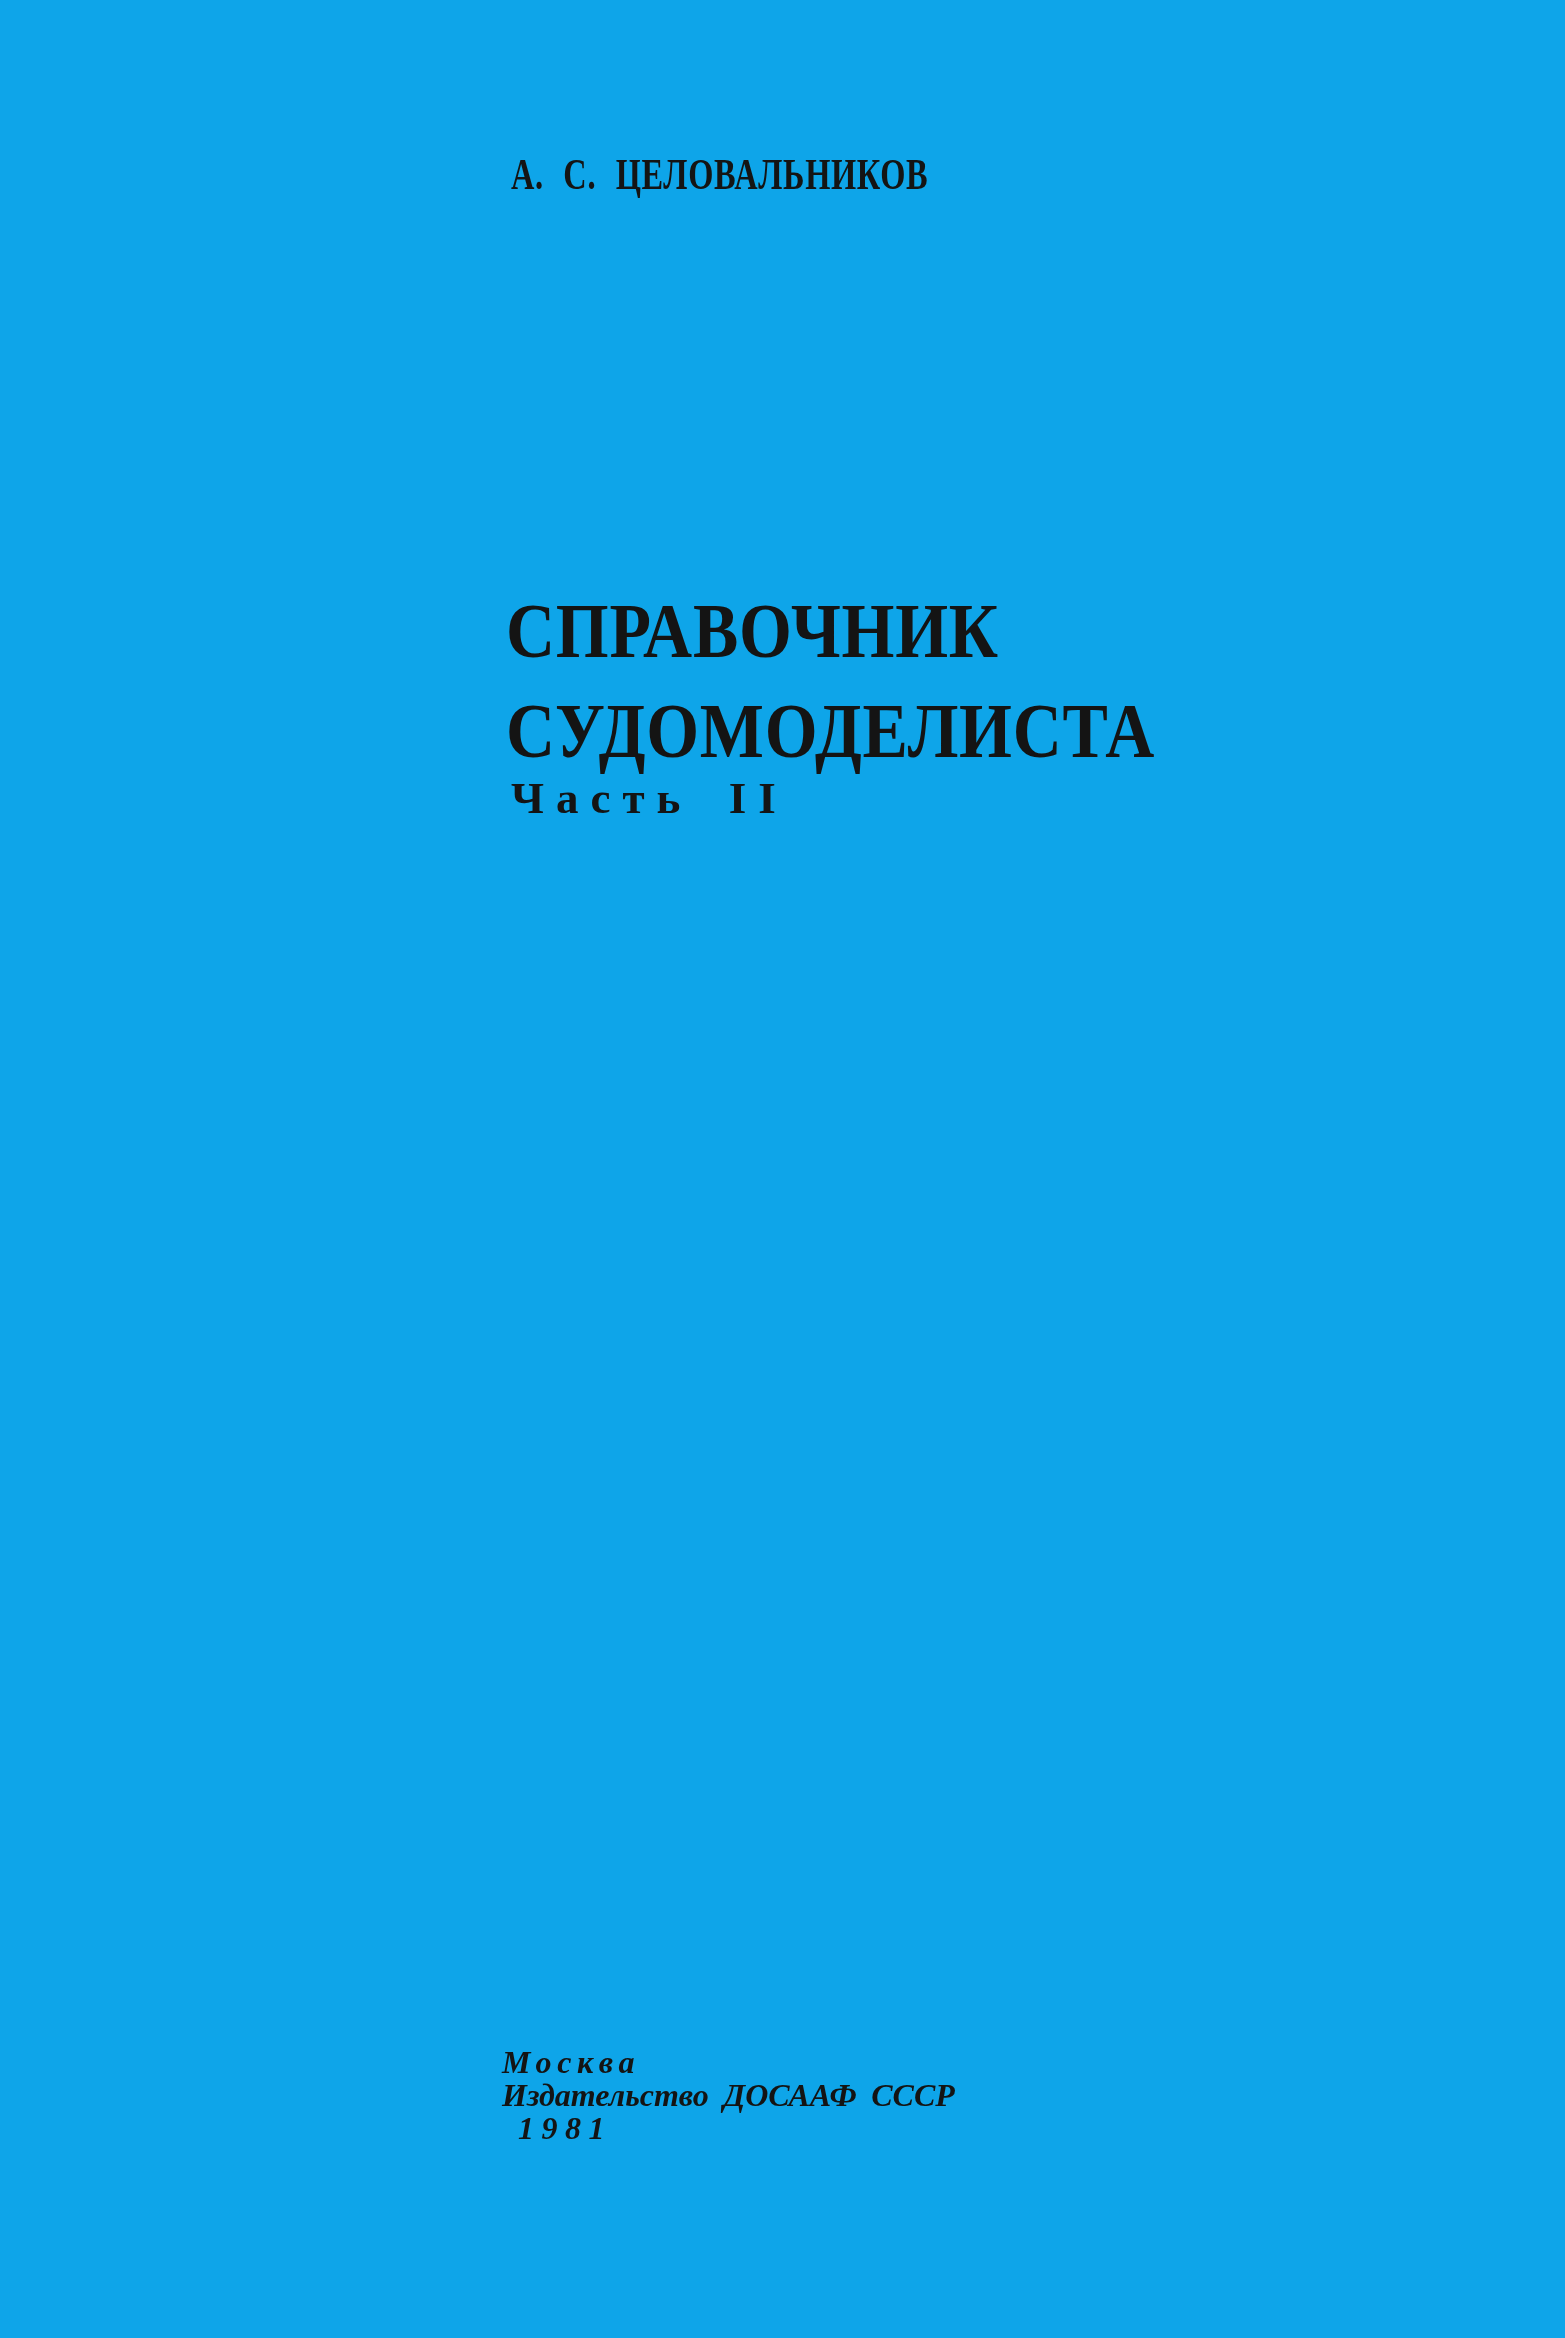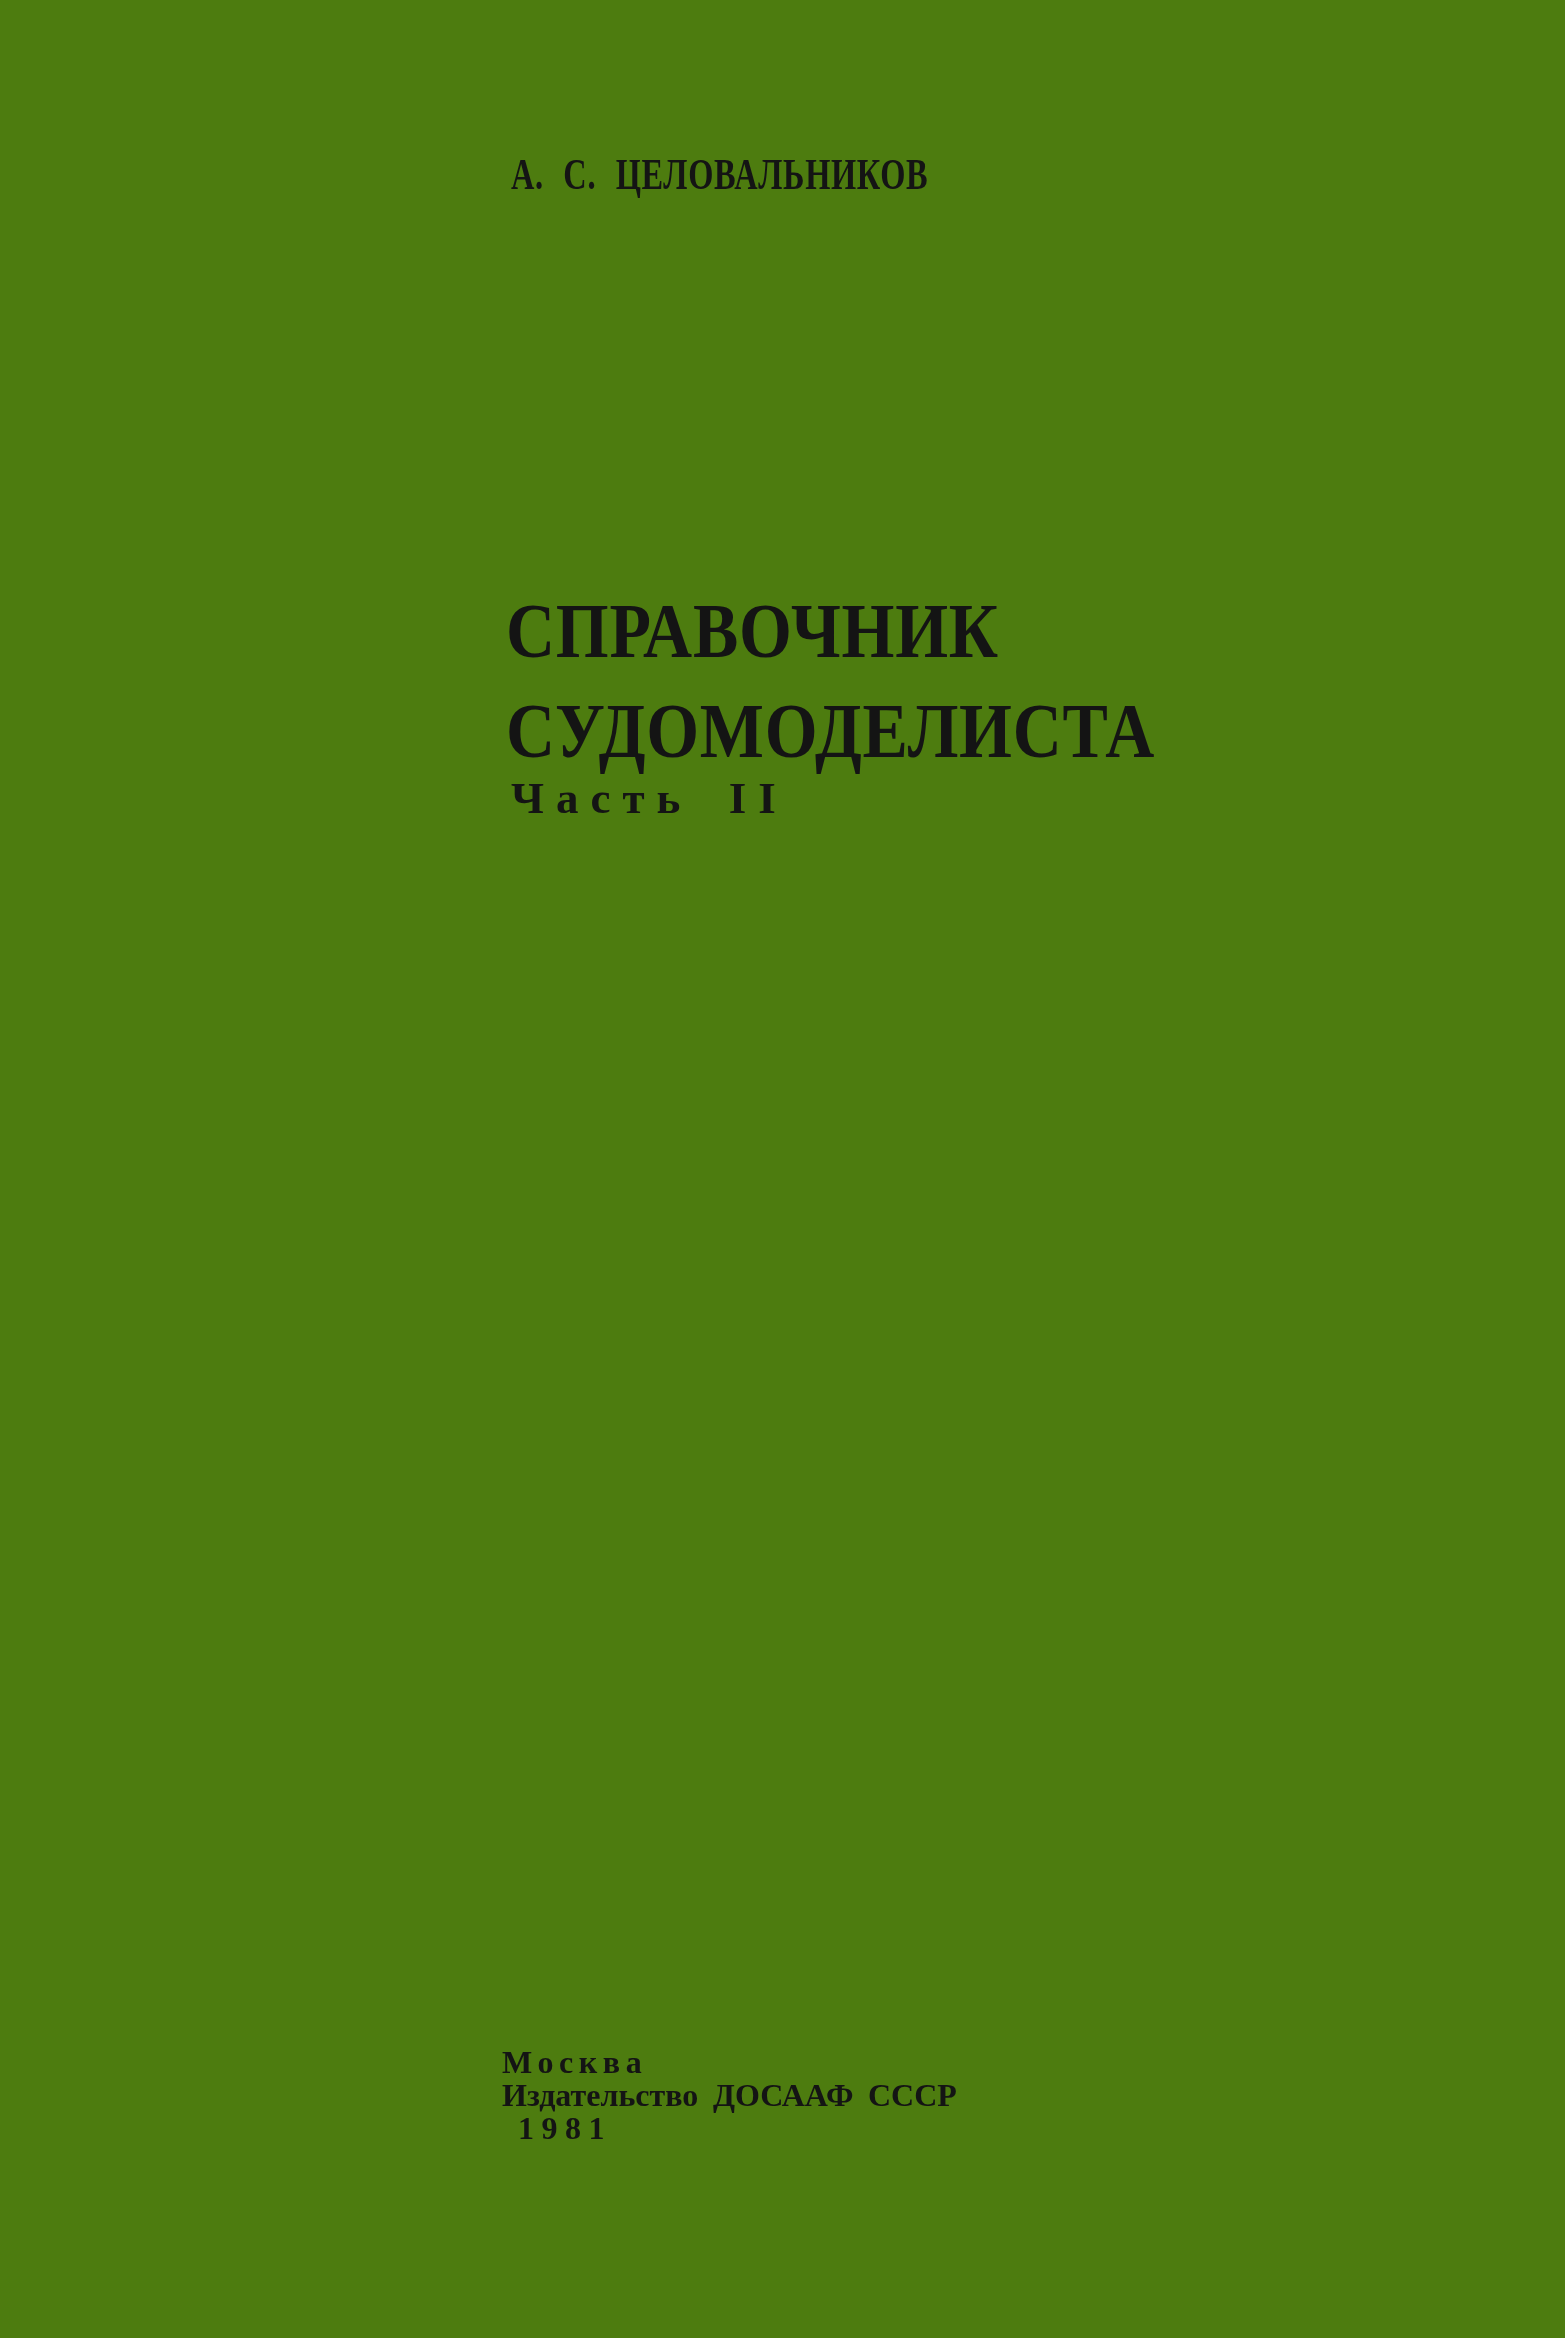--- a/index.html
+++ b/index.html
@@ -4,21 +4,21 @@
 <style>
   html, body {
     margin: 0;
     padding: 0;
     background: #ffffff;
   }
   .page {
     position: relative;
     width: 1566px;
     height: 2339px;
-    background: #4d7c0f;
+    background: #0ea5e9;
     overflow: hidden;
     font-family: "Liberation Serif", "DejaVu Serif", serif;
     color: #141414;
   }
   .txt {
     position: absolute;
     white-space: nowrap;
     font-weight: 700;
     -webkit-font-smoothing: antialiased;
   }
@@ -58,20 +58,21 @@
     word-spacing: 13px;
   }
   
   .imprint {
     position: absolute;
     left: 502px;
     top: 2046px;
     font-size: 32px;
     line-height: 33px;
     font-weight: 700;
+    font-style: italic;
   }
   .imprint div {
     white-space: nowrap;
   }
   .imprint .city {
     letter-spacing: 5.6px;
   }
   .imprint .award,
   .imprint .publisher {
     word-spacing: 6.6px;

